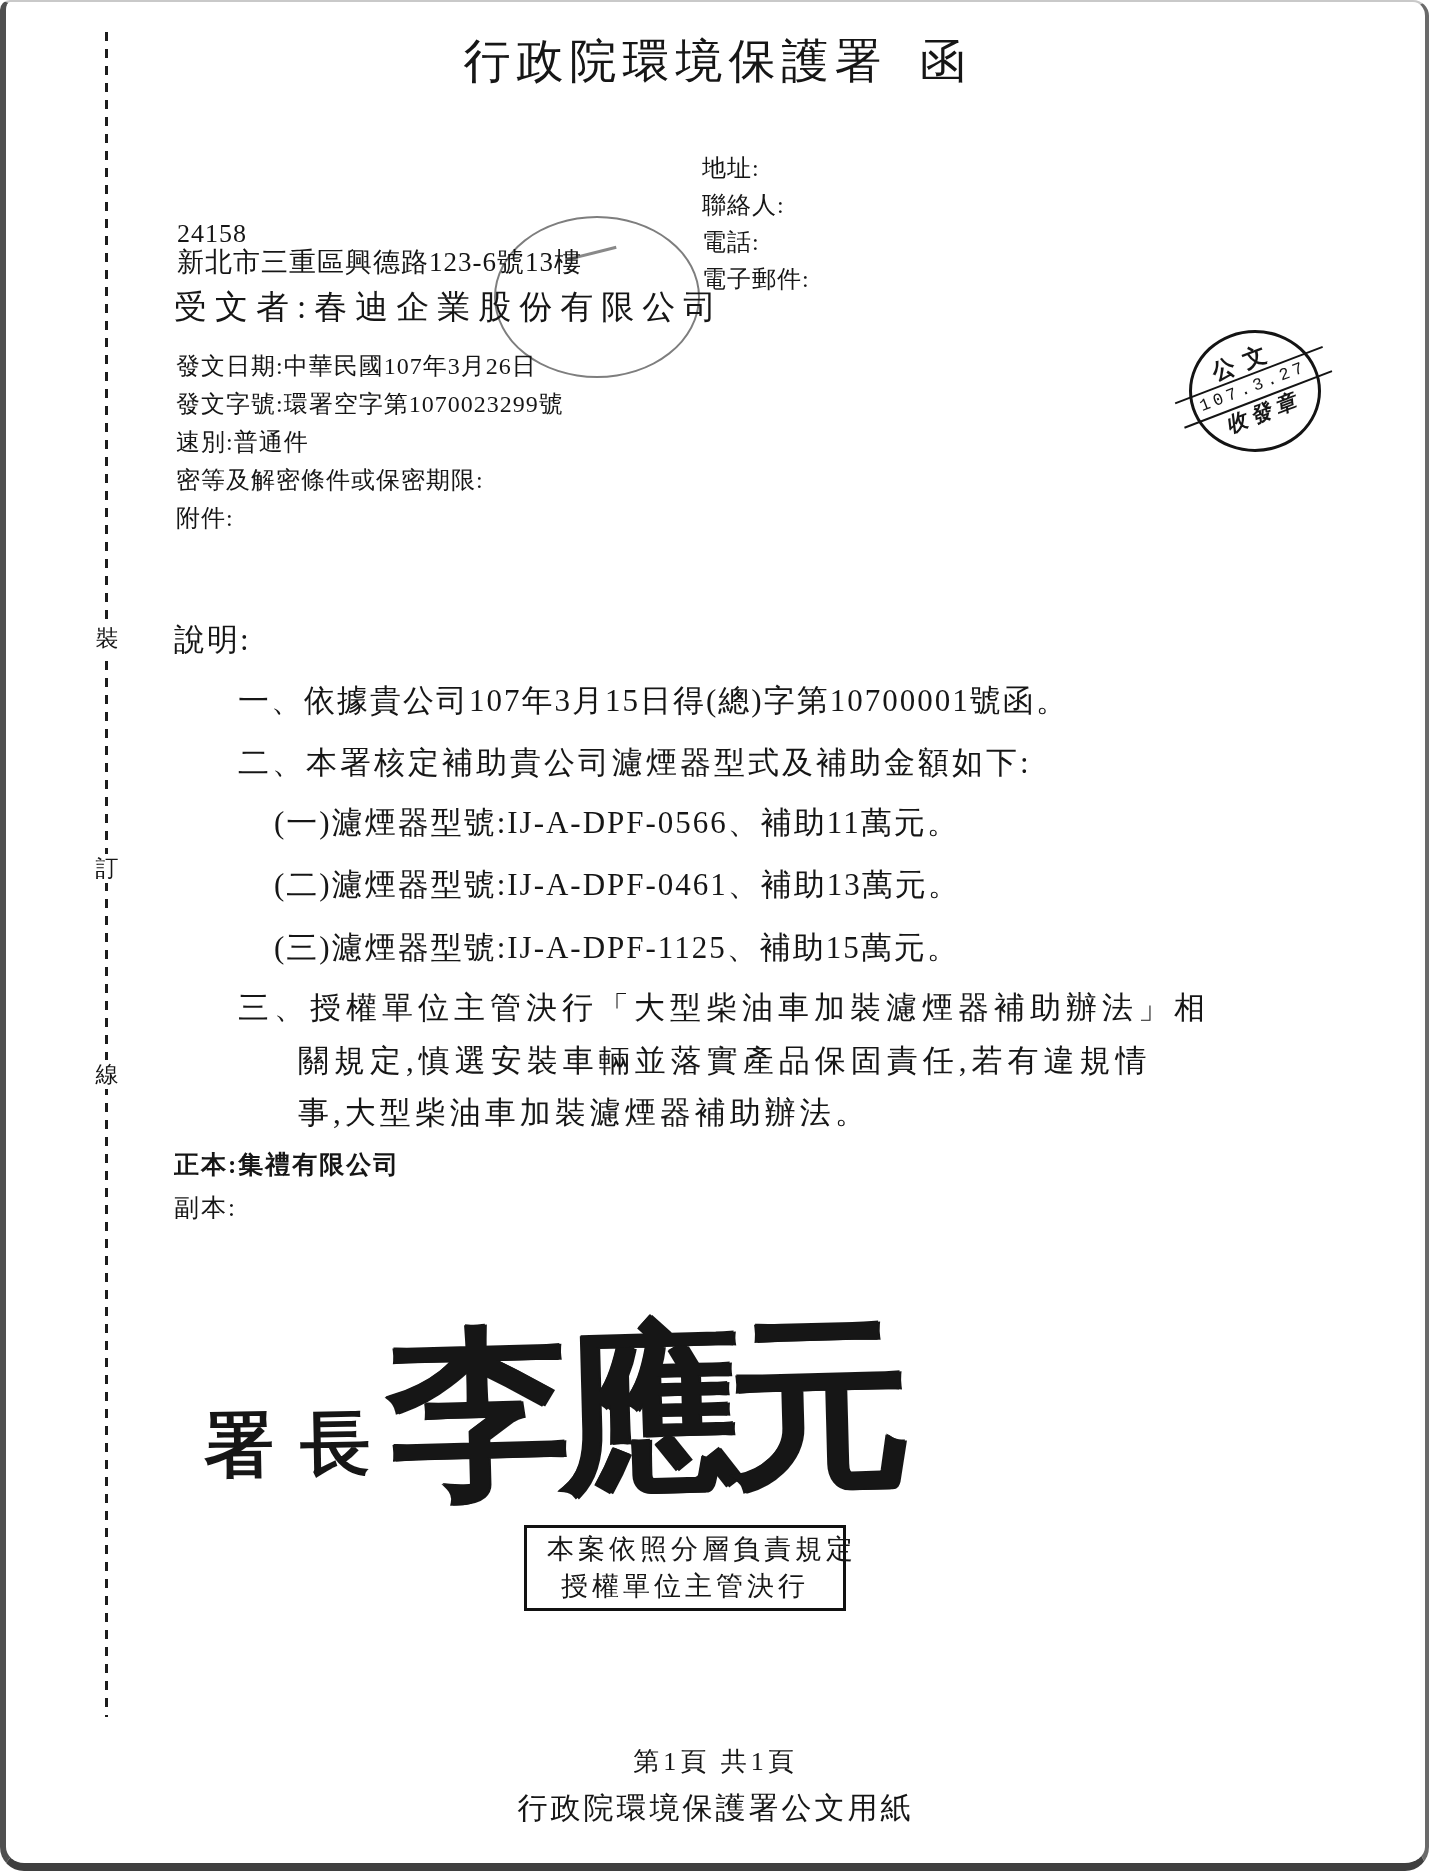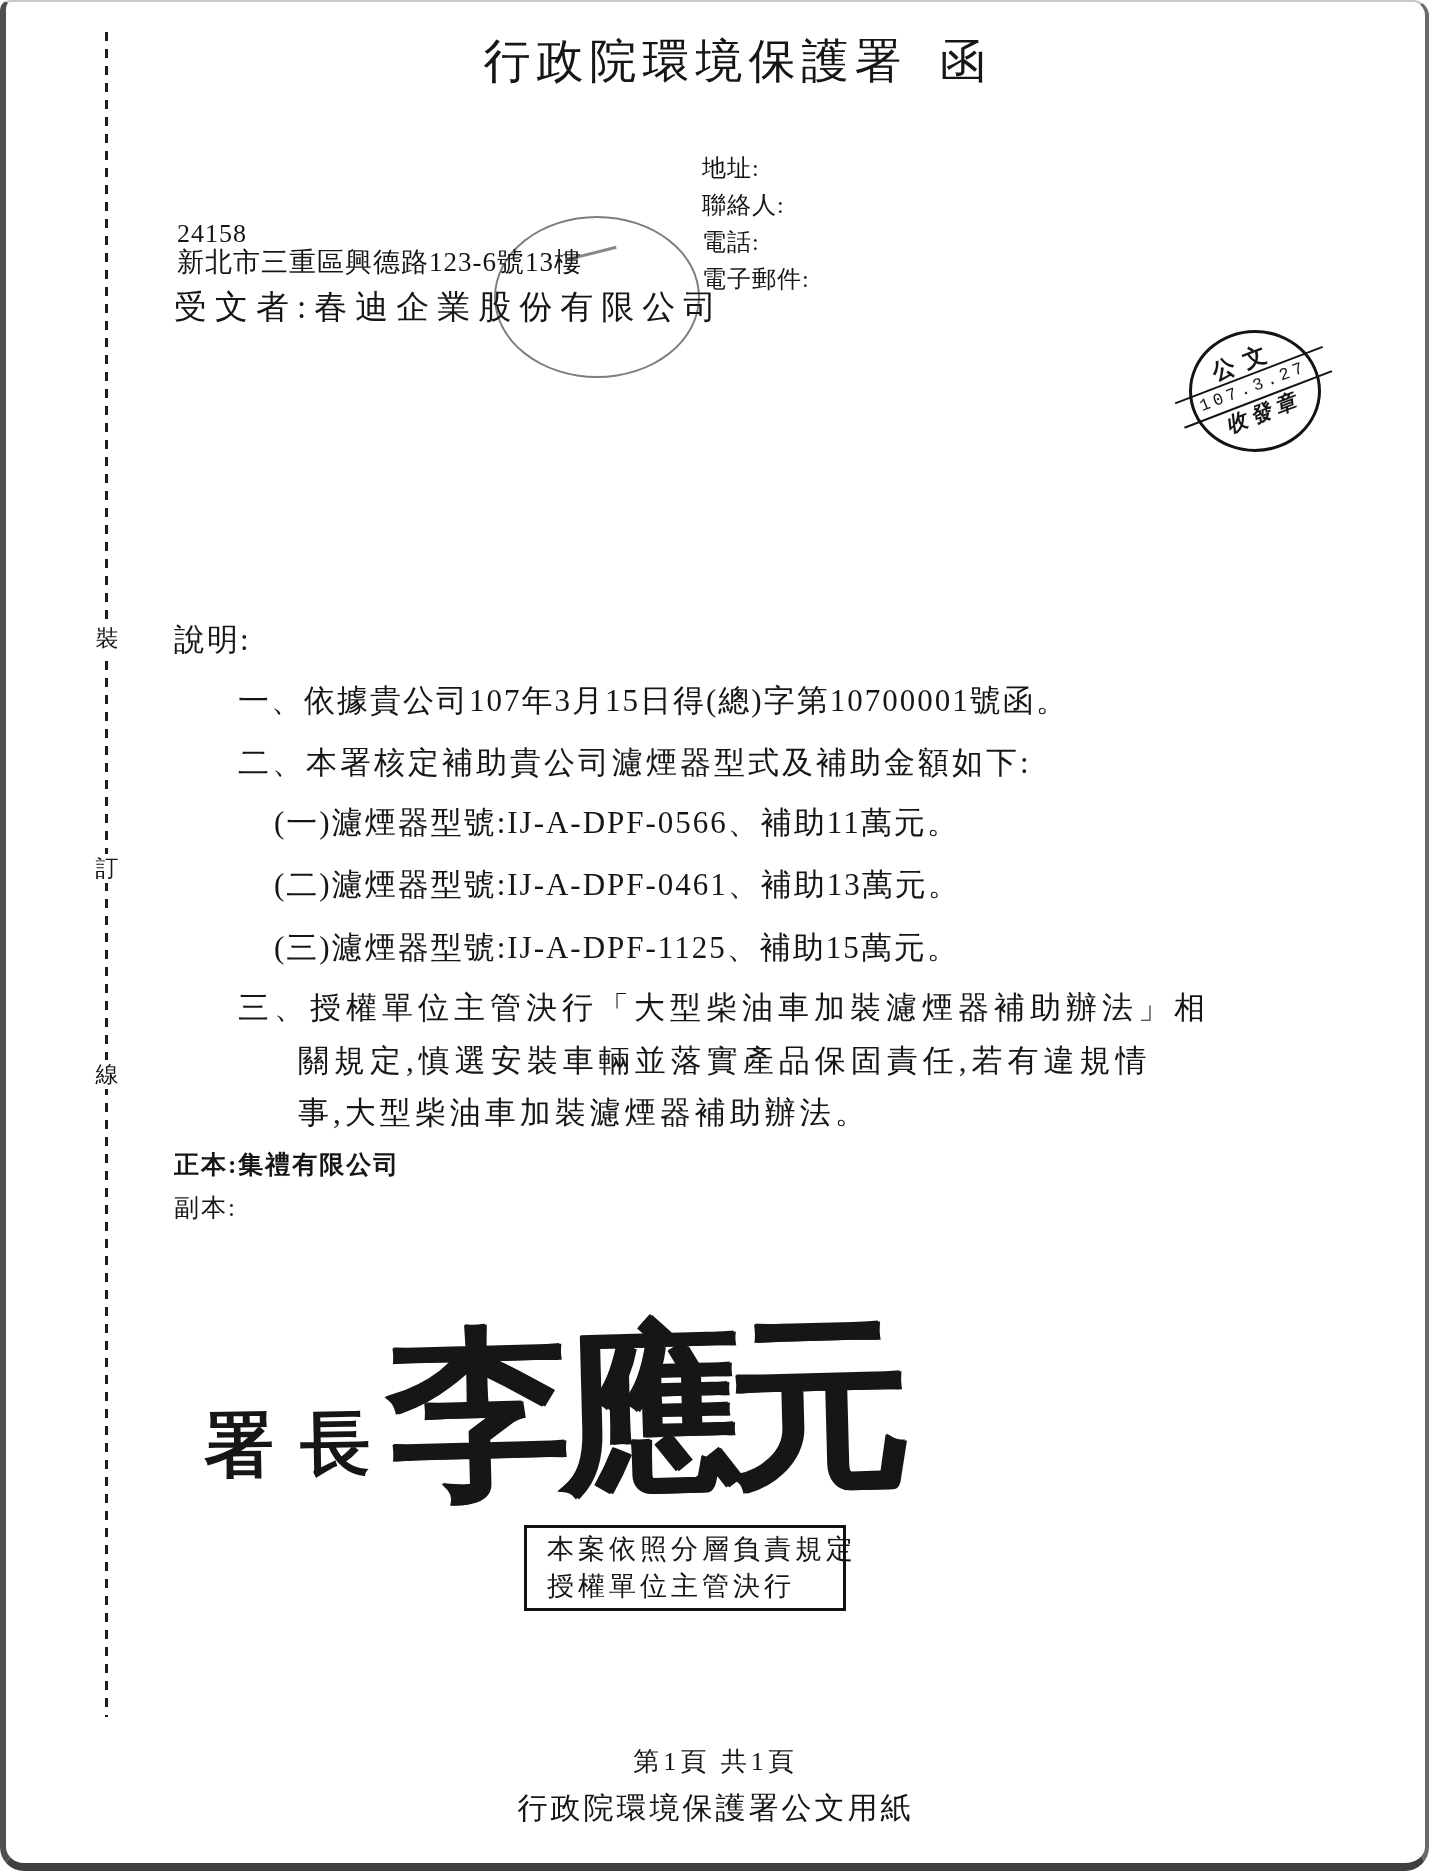--- a/index.html
+++ b/index.html
@@ -23,21 +23,21 @@
     background:repeating-linear-gradient(to bottom,#1d1d1d 0 9px,transparent 9px 17px);
   }
   .binding-char{
     position:absolute;left:84px;width:34px;text-align:center;
     font-size:23px;background:#fff;padding:3px 0;line-height:1;
   }
   .bc-0{top:622px;} .bc-1{top:852px;} .bc-2{top:1058px;}
 
   
   .title-row{
-    position:absolute;left:452px;top:28px;width:560px;
+    position:absolute;left:432px;top:28px;width:560px;
     display:flex;align-items:baseline;justify-content:center;gap:32px;
     font-size:47px;letter-spacing:6px;white-space:nowrap;
   }
   
   .contact{position:absolute;left:696px;top:100px;font-size:24px;line-height:37px;letter-spacing:1px;margin-top:48px;}
   .contact div{white-space:nowrap;}
 
   
   .zip{position:absolute;left:171px;top:210px;font-size:26px;letter-spacing:1px;margin-top:7px;}
   .street{position:absolute;left:171px;top:242px;font-size:27px;letter-spacing:1px;}
@@ -67,21 +67,21 @@
   }
   .sig-name{
     position:absolute;left:382px;top:1300px;font-size:182px;font-weight:bold;
     letter-spacing:-12px;white-space:nowrap;line-height:1.2;
     transform:rotate(-1.5deg);
     text-shadow:2px 1px 0 #161616,-1px 1px 0 #161616;
   }
   .auth-box{
     position:absolute;left:518px;top:1523px;width:322px;
     border:3px solid #111;background:#fff;
-    text-align:left;font-size:27px;line-height:37px;letter-spacing:4px;
+    text-align:center;font-size:27px;line-height:37px;letter-spacing:4px;
     padding:3px 20px;box-sizing:border-box;white-space:nowrap;
   }
 
   
   .stamp{
     position:absolute;left:1183px;top:328px;width:126px;height:116px;
     border:3px solid #141414;border-radius:50%;
   }
   .stamp-inner{
     position:absolute;left:-16px;top:14px;width:158px;height:88px;
@@ -133,20 +133,27 @@
     <div>電子郵件:</div>
   </div>
 
   <div class="zip">24158</div>
   <div class="street">新北市三重區興德路123-6號13樓</div>
   <div class="recipient">受文者:春迪企業股份有限公司</div>
 
   <div class="faint-circle"></div>
   <div class="faint-mark"></div>
 
+  <div class="meta">
+    <div>發文日期:中華民國107年3月26日</div>
+    <div>發文字號:環署空字第1070023299號</div>
+    <div>速別:普通件</div>
+    <div>密等及解密條件或保密期限:</div>
+    <div>附件:</div>
+  </div>
 
   <div class="expl-label">說明:</div>
   <div class="item1">一、依據貴公司107年3月15日得(總)字第10700001號函。</div>
   <div class="item2">二、本署核定補助貴公司濾煙器型式及補助金額如下:</div>
   <div class="sub0">(一)濾煙器型號:IJ-A-DPF-0566、補助11萬元。</div>
   <div class="sub1">(二)濾煙器型號:IJ-A-DPF-0461、補助13萬元。</div>
   <div class="sub2">(三)濾煙器型號:IJ-A-DPF-1125、補助15萬元。</div>
   <div class="item3a">三、授權單位主管決行「大型柴油車加裝濾煙器補助辦法」相</div>
   <div class="item3b">關規定,慎選安裝車輛並落實產品保固責任,若有違規情</div>
   <div class="item3c">事,大型柴油車加裝濾煙器補助辦法。</div>

